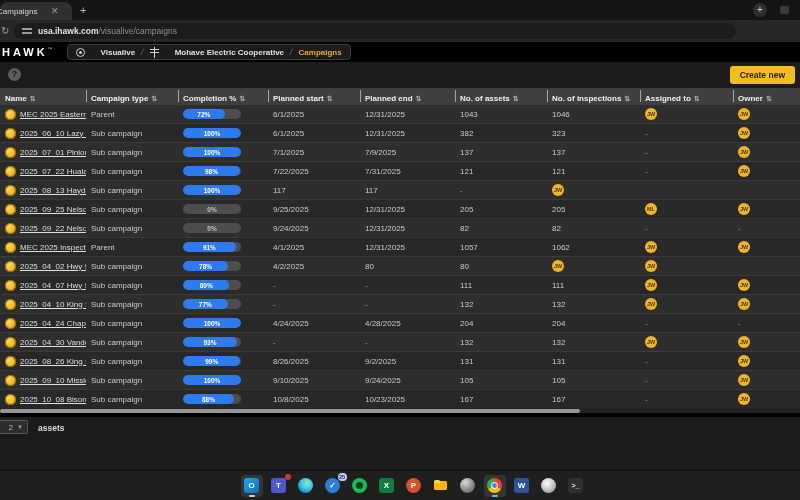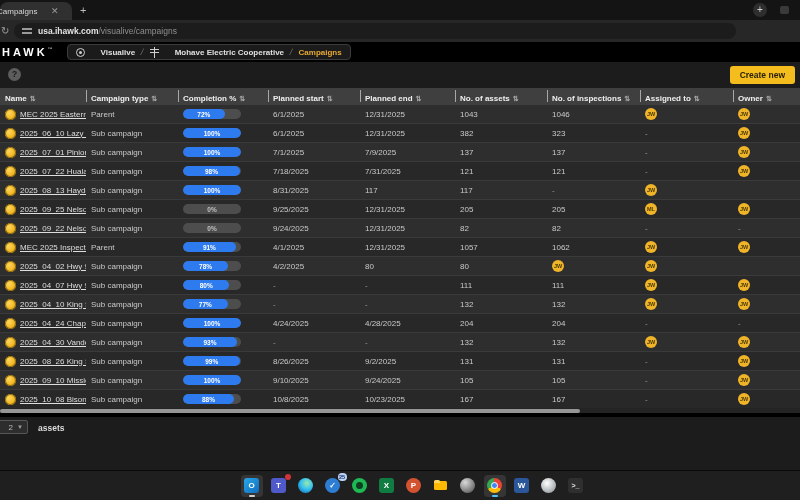--- a/index.html
+++ b/index.html
@@ -302,21 +302,21 @@
         <span class="name-link">2025_07_22 Hualapai...</span>
       </div>
       <div class="tcell">Sub campaign</div>
       <div class="tcell">
         <div class="pill">
           <div class="fill" style="width: 98%;">
             <span class="lbl">98%</span>
           </div>
         </div>
       </div>
-      <div class="tcell">7/18/2025</div>
+      <div class="tcell">7/22/2025</div>
       <div class="tcell">7/31/2025</div>
       <div class="tcell">121</div>
       <div class="tcell">121</div>
       <div class="tcell">
         <span class="dash">-</span>
       </div>
       <div class="tcell">
         <span class="avatar">JW</span>
       </div>
     </div>
@@ -326,21 +326,20 @@
         <span class="name-link">2025_08_13 Hayden ...</span>
       </div>
       <div class="tcell">Sub campaign</div>
       <div class="tcell">
         <div class="pill">
           <div class="fill" style="width: 100%;">
             <span class="lbl">100%</span>
           </div>
         </div>
       </div>
-      <div class="tcell">8/31/2025</div>
       <div class="tcell">117</div>
       <div class="tcell">117</div>
       <div class="tcell">
         <span class="dash">-</span>
       </div>
       <div class="tcell">
         <span class="avatar">JW</span>
       </div>
     </div>
     <div class="trow grid-cols">

